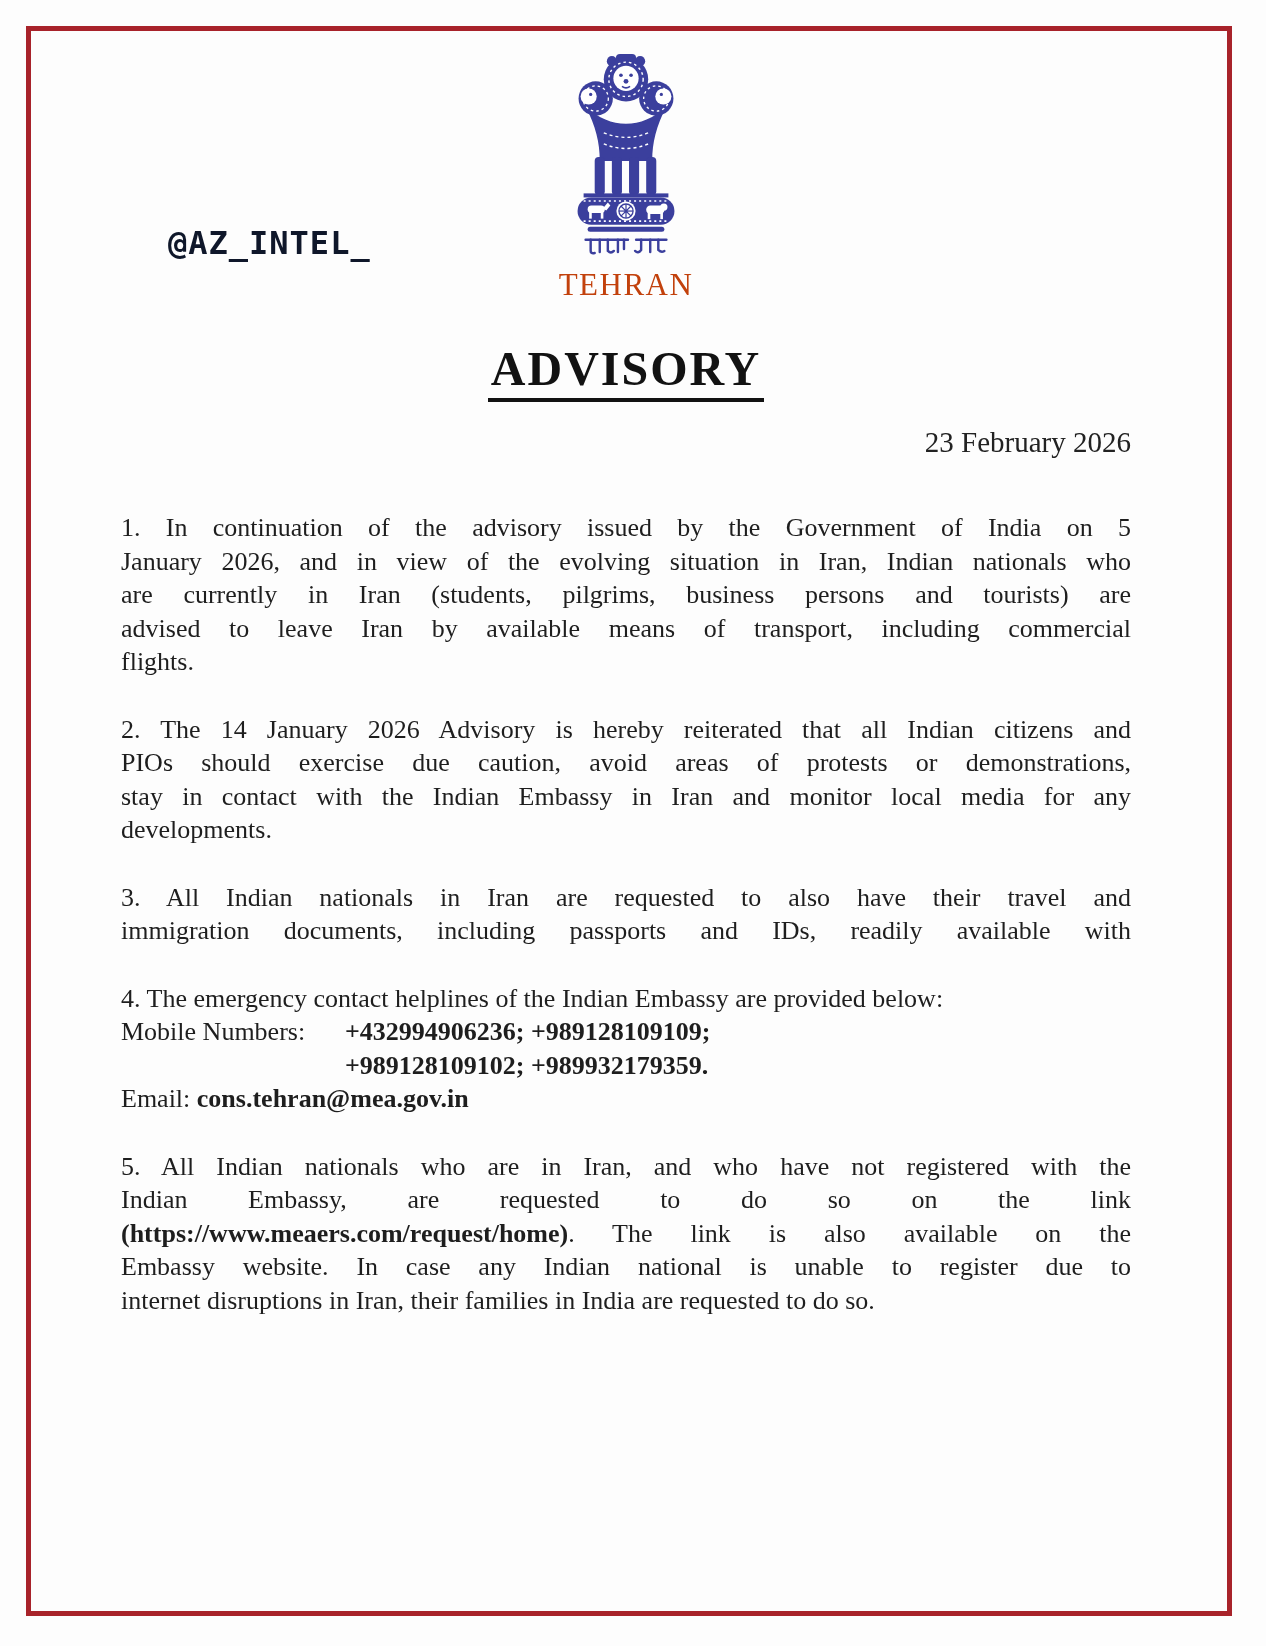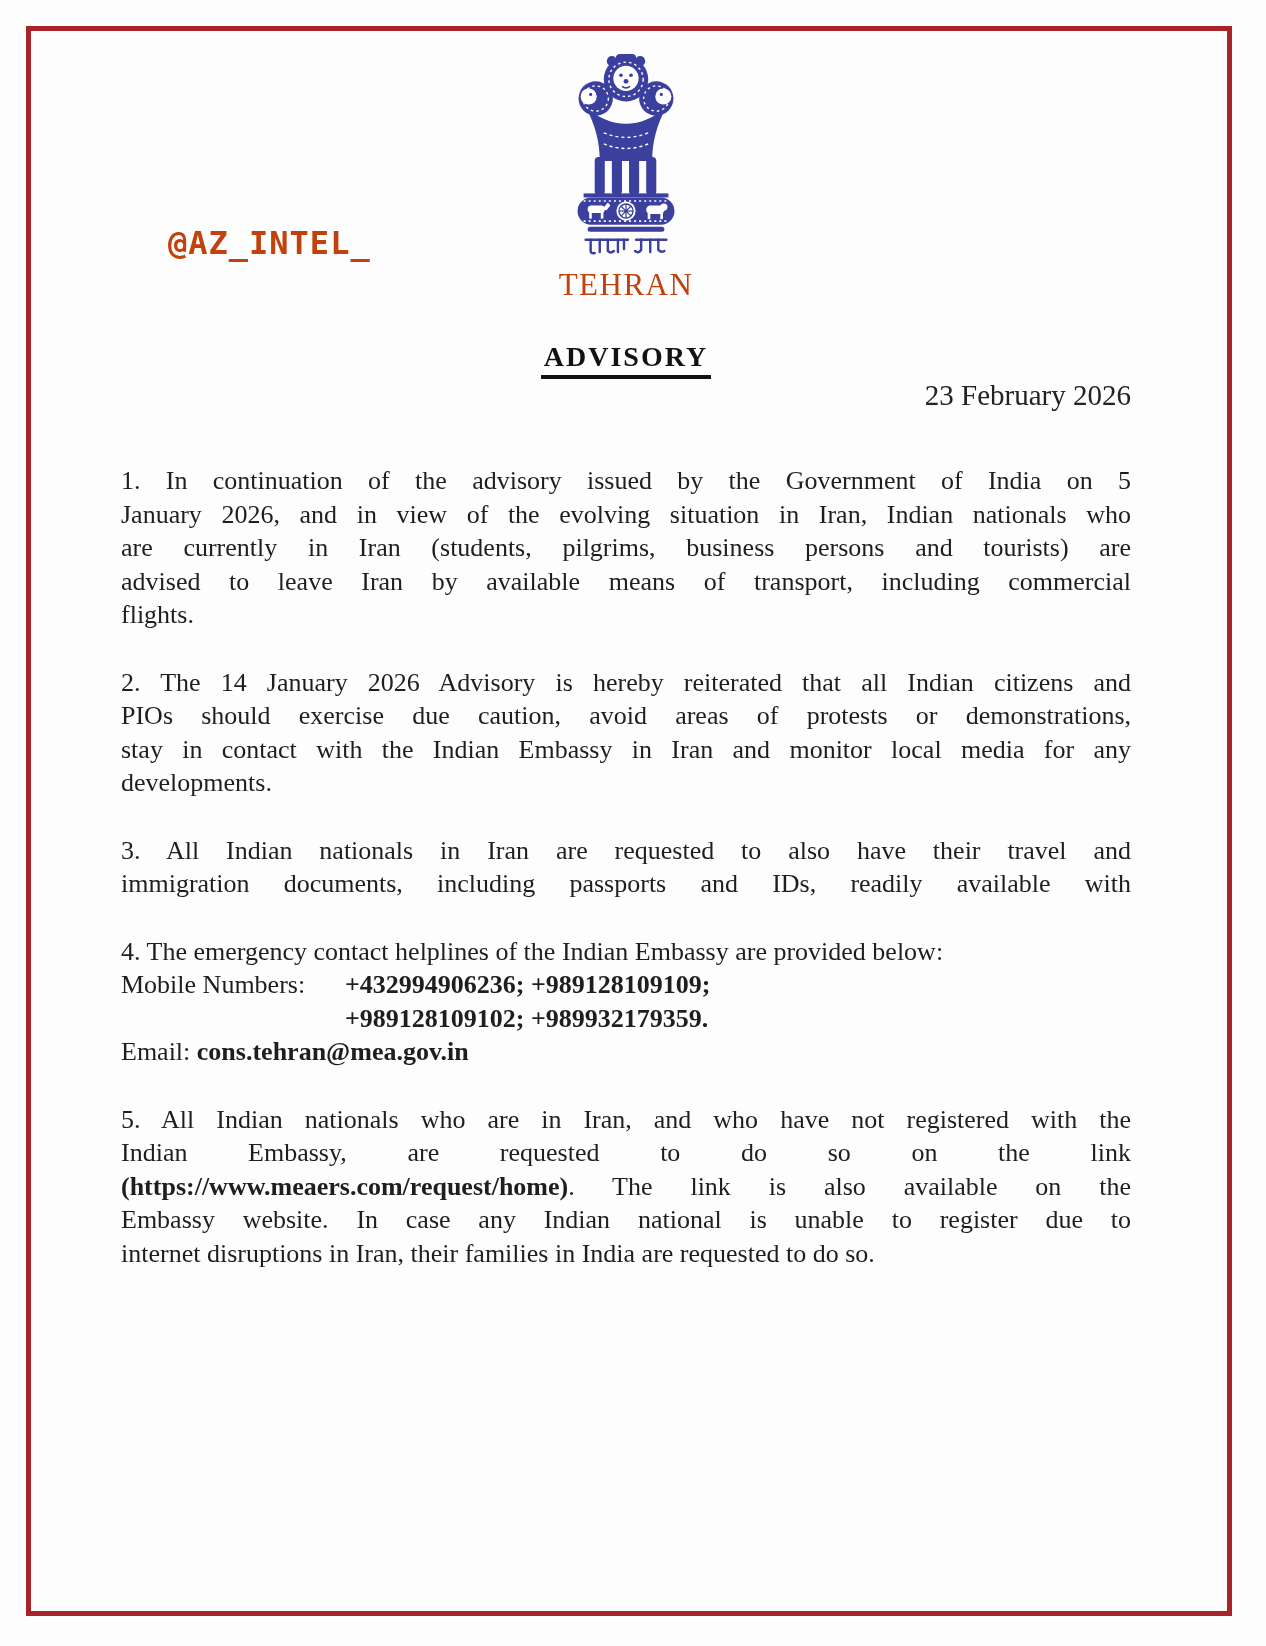--- a/index.html
+++ b/index.html
@@ -16,21 +16,21 @@
     width: 1206px; height: 1590px;
     box-sizing: border-box;
     border: 5px solid #a8232a;
   }
   .watermark {
     position: absolute; left: 168px; top: 224px;
     font-family: "DejaVu Sans Mono", monospace;
     font-weight: bold;
     font-size: 32px;
     letter-spacing: 1px;
-    color: #c2410c;
+    color: #0f172a;
     user-select: none;
   }
   .content {
     position: absolute; left: 121px; top: 36px;
     width: 1010px;
   }
   .emblem-wrap { text-align: center; margin-top: 10px; }
   .org-name {
     text-align: center;
     font-size: 39px; font-weight: bold;
@@ -41,29 +41,30 @@
   .org-city {
     text-align: center;
     font-size: 31px;
     letter-spacing: 1.5px;
     margin-top: 5px;
     color: #c2410c;
   }
   .doc-title-row { text-align: center; margin-top: 38px; }
   .doc-title {
     display: inline-block;
-    font-size: 28px; font-weight: bold;
+    font-size: 48px; font-weight: bold;
     letter-spacing: 2px;
     color: #121212;
     border-bottom: 4px solid #121212;
     padding: 0 3px 2px 3px;
   }
   .doc-date {
     text-align: right;
     font-size: 29px;
+    margin-top: 24px;
     color: #222;
   }
   .para {
     font-size: 26px;
     line-height: 33.5px;
     margin: 0 0 34px 0;
     font-family: Liberation Serif, serif;
   }
   .para.first { margin-top: 52px; }
   

